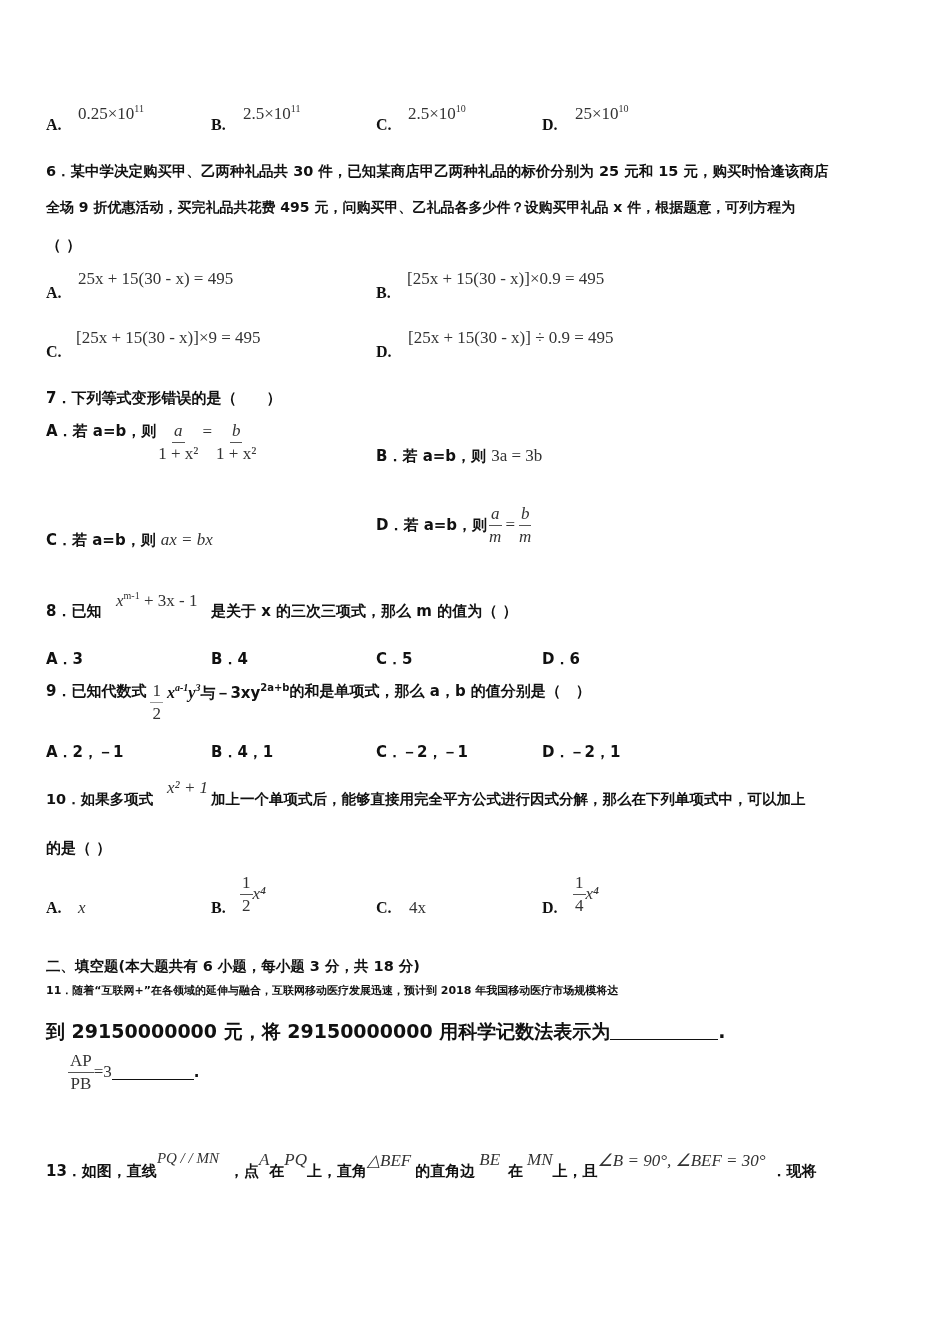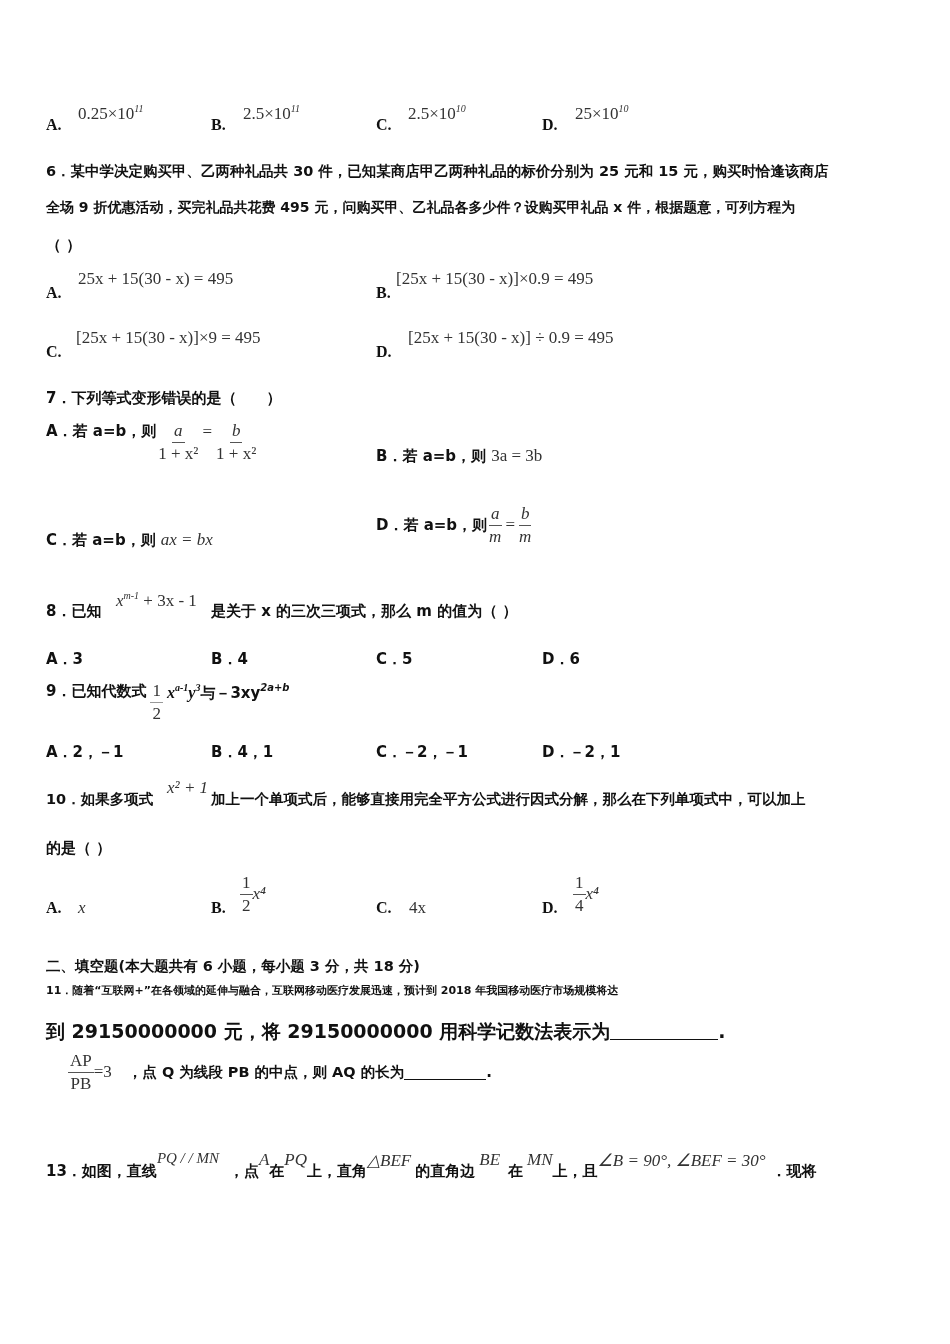--- a/index.html
+++ b/index.html
@@ -5,21 +5,21 @@
     html, body { margin: 0; padding: 0; background: #ffffff; }
     body {
       width: 950px; height: 1344px; position: relative; overflow: hidden;
       color: #111; font-family: "DejaVu Serif", serif;
     }
     .abs { position: absolute; white-space: nowrap; }
     .cn { font-family: "DejaVu Sans", sans-serif; font-weight: bold; font-size: 15px; }
     .lbl { font-family: "Liberation Serif", serif; font-weight: bold; font-size: 16px; }
     .math { font-family: "Liberation Serif", serif; font-size: 17px; color: #333; }
     .math i { font-style: italic; }
-    .sup { font-size: 10px; vertical-align: 7px; font-style: italic; }
+    .sup { font-size: 10px; vertical-align: 7px; }
     .frac { display: inline-flex; flex-direction: column; align-items: center; vertical-align: middle; line-height: 1.05; }
     .frac .num { padding: 0 2px 2px; border-bottom: 1px solid #555; }
     .frac .den { padding: 2px 2px 0; }
     .blank { display: inline-block; border-bottom: 1px solid #111; height: 14px; vertical-align: -2px; }
   </style>
 </head>
 <body>
 
 <div>
   <span class="abs lbl" style="left:46px;top:116px">A.</span>
@@ -33,21 +33,21 @@
 </div>
 
 <div>
   <div class="abs cn" style="left:46px;top:162px;font-size:14.5px">6．某中学决定购买甲、乙两种礼品共 30 件，已知某商店甲乙两种礼品的标价分别为 25 元和 15 元，购买时恰逢该商店</div>
   <div class="abs cn" style="left:46px;top:199px;font-size:14px">全场 9 折优惠活动，买完礼品共花费 495 元，问购买甲、乙礼品各多少件？设购买甲礼品 x 件，根据题意，可列方程为</div>
   <div class="abs cn" style="left:46px;top:236px">（ ）</div>
 
   <span class="abs lbl" style="left:46px;top:284px">A.</span>
   <span class="abs math" style="left:78px;top:269px">25x + 15(30 - x) = 495</span>
   <span class="abs lbl" style="left:376px;top:284px">B.</span>
-  <span class="abs math" style="left:396px;top:269px">[25x + 15(30 - x)]×0.9 = 495</span>
+  <span class="abs math" style="left:407px;top:269px">[25x + 15(30 - x)]×0.9 = 495</span>
   <span class="abs lbl" style="left:46px;top:343px">C.</span>
   <span class="abs math" style="left:76px;top:328px">[25x + 15(30 - x)]×9 = 495</span>
   <span class="abs lbl" style="left:376px;top:343px">D.</span>
   <span class="abs math" style="left:408px;top:328px">[25x + 15(30 - x)] ÷ 0.9 = 495</span>
 </div>
 
 <div>
   <div class="abs cn" style="left:46px;top:389px">7．下列等式变形错误的是（　　）</div>
 
   <div class="abs" style="left:46px;top:422px;display:flex;">
@@ -99,20 +99,21 @@
 
 <div>
   <div class="abs" style="left:46px;top:682px;display:flex;align-items:flex-start">
     <span class="cn">9．已知代数式</span>
     <span class="frac math" style="margin:0 4px">
       <span class="num" style="border-color:#999">1</span>
       <span class="den">2</span>
     </span>
     <span class="lbl" style="font-style:italic"><span>x</span><span class="sup">a-1</span><span>y</span><span class="sup">3</span></span>
     <span class="cn"><span>与－3xy</span><span class="sup">2a+b</span></span>
+    <span class="cn">的和是单项式，那么 a，b 的值分别是（　）</span>
   </div>
   <span class="abs cn" style="left:46px;top:743px">A．2，－1</span>
   <span class="abs cn" style="left:211px;top:743px">B．4，1</span>
   <span class="abs cn" style="left:376px;top:743px">C．－2，－1</span>
   <span class="abs cn" style="left:542px;top:743px">D．－2，1</span>
 </div>
 
 <div>
   <span class="abs cn" style="left:46px;top:790px;font-size:14.5px">10．如果多项式</span>
   <span class="abs math" style="left:167px;top:778px;font-style:italic">x² + 1</span>
@@ -152,21 +153,20 @@
     <span>到 29150000000 元，将 29150000000 用科学记数法表示为</span><span class="blank" style="width:108px"></span><span>.</span>
   </div>
 </div>
 
 <div class="abs" style="left:46px;top:1052px;display:flex;align-items:center">
   <span class="frac math" style="margin-left:22px;">
     <span class="num">AP</span>
     <span class="den">PB</span>
   </span>
   <span class="math" style="align-self:flex-start;margin-top:10px">=3</span>
-  <span class="cn" style="font-size:14.5px;margin-left:16px">，点 Q 为线段 PB 的中点，则 AQ 的长为</span>
   <span class="blank" style="width:82px"></span>
   <span class="cn">.</span>
 </div>
 
 <div class="abs" style="left:46px;top:1150px;display:flex;align-items:flex-start">
   <span class="cn" style="margin-top:12px">13．如图，直线</span>
   <i class="math" style="font-size:15px">PQ / / MN</i>
   <span class="cn" style="margin:12px 0 0 10px">，点</span>
   <i class="math">A</i>
   <span class="cn" style="margin-top:12px">在</span>

